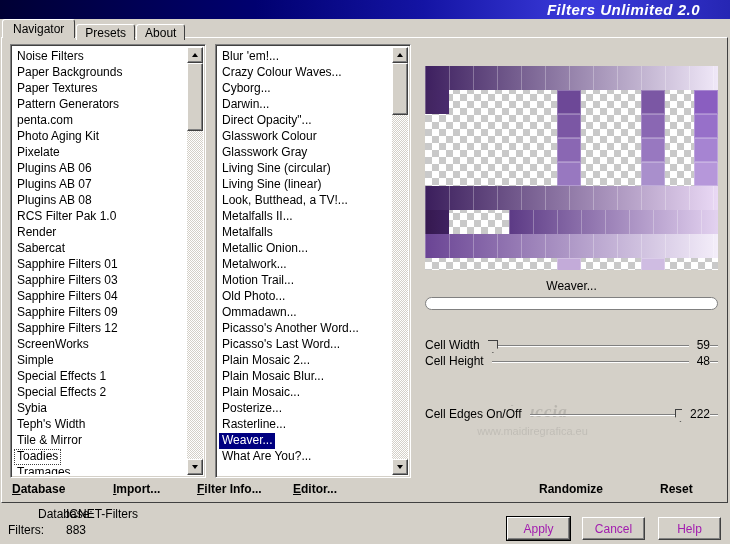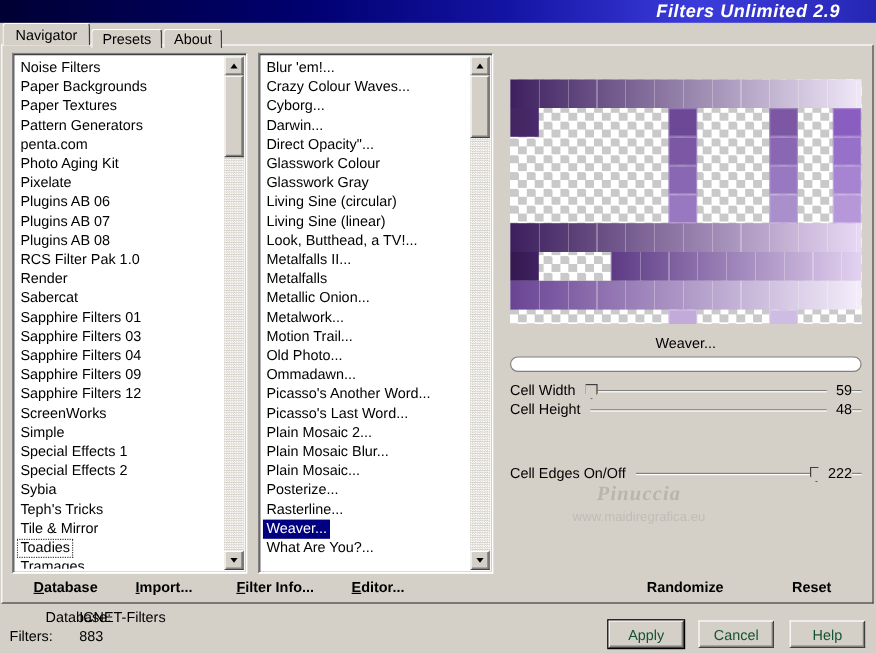--- a/index.html
+++ b/index.html
@@ -55,21 +55,21 @@
   .band{position:absolute;}
   .band::after{content:"";position:absolute;left:0;top:0;right:0;bottom:0;
     background:repeating-linear-gradient(90deg, rgba(255,255,255,.28) 0 1px, rgba(255,255,255,0) 1px 24px);}
   .cell{position:absolute;height:24px;box-shadow:inset 0 0 0 1px rgba(255,255,255,.25);}
 
   .preview-caption{position:absolute;left:425px;top:279px;width:293px;text-align:center;}
   .progress{position:absolute;left:425px;top:297px;width:291px;height:11px;background:#fff;
     border:1px solid #808080;border-radius:7px;}
 
   
-  .ctrl-row{position:absolute;left:425px;width:293px;height:16px;}
+  .ctrl-row{position:absolute;left:425px;width:293px;height:16px;margin-top:20px;}
   .track{position:absolute;left:0;right:0;top:8px;height:0;border-top:1px solid #808080;border-bottom:1px solid #fff;}
   .thumb{position:absolute;top:3px;width:9px;height:11px;background:#d4d0c8;border:1px solid #404040;
     clip-path:polygon(0 0,100% 0,100% 60%,50% 100%,0 60%);}
   .ctrl-label{position:absolute;left:0;top:0;line-height:16px;background:#d4d0c8;padding-right:8px;}
   .ctrl-value{position:absolute;right:8px;top:0;line-height:16px;background:#d4d0c8;padding-left:8px;}
 
   
   .watermark{position:absolute;left:386px;top:402px;width:293px;text-align:center;pointer-events:none;}
   .wm1{font-family:"Liberation Serif",serif;font-size:17px;font-weight:bold;font-style:italic;
     color:#b8b5ae;letter-spacing:1px;}
@@ -79,30 +79,30 @@
   .cmd{position:absolute;top:480px;height:17px;background:none;border:none;font-family:inherit;
     font-size:12px;font-weight:bold;color:#000;padding:0;cursor:default;white-space:nowrap;}
 
   
   .status-text{position:absolute;font-size:12px;}
 
   
   .btn{position:absolute;top:517px;width:63px;height:23px;background:#d4d0c8;border:1px solid;
     border-color:#ffffff #404040 #404040 #ffffff;
     box-shadow:inset -1px -1px 0 #808080, inset 1px 1px 0 #d4d0c8;
-    font-family:inherit;font-size:12px;color:#14532d;box-sizing:border-box;padding:0;}
+    font-family:inherit;font-size:12px;color:#a21caf;box-sizing:border-box;padding:0;}
   .btn.default{outline:1px solid #000;}
 </style>
 </head>
 <body>
 
 <div class="window" id="win">
 
   <div class="titlebar">
-    <span class="title-text">Filters Unlimited 2.9</span>
+    <span class="title-text">Filters Unlimited 2.0</span>
   </div>
 
   <div class="tabbar" id="tabbar"><div class="tab active">Navigator</div><div class="tab">Presets</div><div class="tab">About</div></div>
 
   <div class="page"></div>
 
   <div class="listbox cat-box">
     <div class="list-items" id="cat-items">
         <div class="list-item"><span>Noise Filters</span></div>
         <div class="list-item"><span>Paper Backgrounds</span></div>
@@ -120,21 +120,21 @@
         <div class="list-item"><span>Sapphire Filters 01</span></div>
         <div class="list-item"><span>Sapphire Filters 03</span></div>
         <div class="list-item"><span>Sapphire Filters 04</span></div>
         <div class="list-item"><span>Sapphire Filters 09</span></div>
         <div class="list-item"><span>Sapphire Filters 12</span></div>
         <div class="list-item"><span>ScreenWorks</span></div>
         <div class="list-item"><span>Simple</span></div>
         <div class="list-item"><span>Special Effects 1</span></div>
         <div class="list-item"><span>Special Effects 2</span></div>
         <div class="list-item"><span>Sybia</span></div>
-        <div class="list-item"><span>Teph's Tricks</span></div>
+        <div class="list-item"><span>Teph's Width</span></div>
         <div class="list-item"><span>Tile &amp; Mirror</span></div>
         <div class="list-item"><span class="focus-rect">Toadies</span></div>
         <div class="list-item"><span>Tramages</span></div>
       </div>
     <div class="scrollbar">
       <div class="sb-btn up">
           <div class="tri-up"></div>
         </div>
       <div class="sb-thumb" style="top:16px;height:68px;"></div>
       <div class="sb-btn down">
@@ -231,21 +231,21 @@
       <div class="thumb" style="left: calc(19% - 5px);"></div>
       <span class="ctrl-label">Cell Height</span>
       <span class="ctrl-value">48</span>
     </div>
     <div class="ctrl-row" style="top: 386px;">
       <div class="track"></div>
       <div class="thumb" style="left: calc(87% - 5px);"></div>
       <span class="ctrl-label">Cell Edges On/Off</span>
       <span class="ctrl-value">222</span>
     </div>
-    <button class="cmd" style="left: 28px;"><u>D</u>atabase</button>
+    <button class="cmd" style="left: 12px;"><u>D</u>atabase</button>
     <button class="cmd" style="left: 113px;"><u>I</u>mport...</button>
     <button class="cmd" style="left: 197px;"><u>F</u>ilter Info...</button>
     <button class="cmd" style="left: 293px;"><u>E</u>ditor...</button>
     <button class="cmd" style="left: 539px;">Randomize</button>
     <button class="cmd" style="left: 660px;">Reset</button>
     <button class="btn default" style="left: 507px;">Apply</button>
     <button class="btn" style="left: 582px;">Cancel</button>
     <button class="btn" style="left: 658px;">Help</button>
   </div>
 

